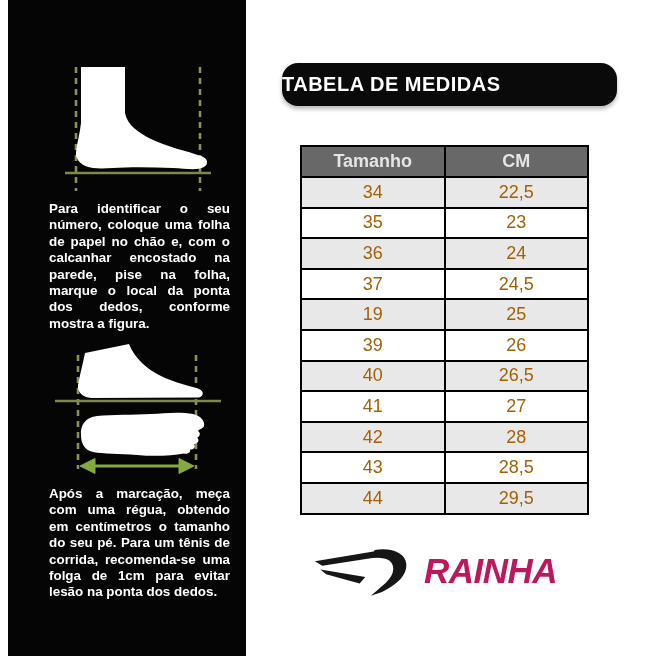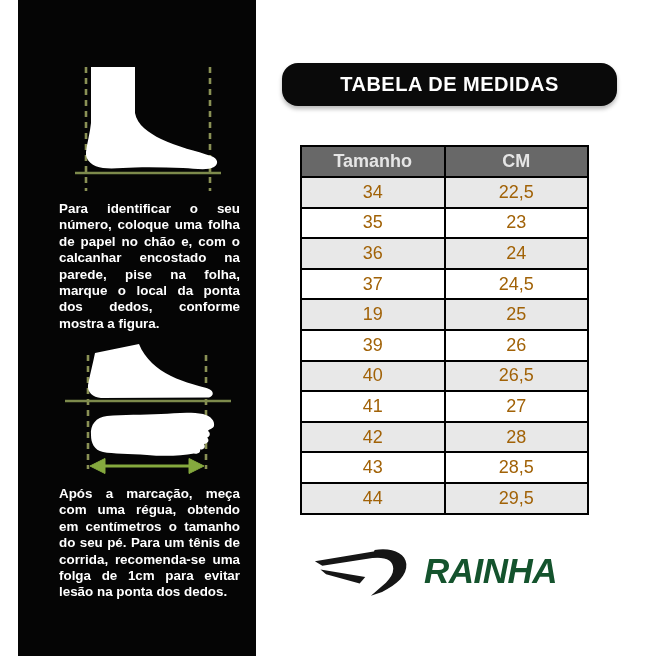--- a/index.html
+++ b/index.html
@@ -1,35 +1,35 @@
 <!DOCTYPE html>
 <html><head>
 <meta charset="utf-8">
 <style>
   * { margin:0; padding:0; box-sizing:border-box; }
   html,body { width:660px; height:660px; }
   body { background:#ffffff; font-family:"Liberation Sans", sans-serif; }
   .stage { position:relative; width:660px; height:660px; background:#ffffff; overflow:hidden; }
 
   
-  .panel { position:absolute; left:18px; top:0; width:238px; height:656px; background:#050505; }
+  .panel { position:absolute; left:8px; top:0; width:238px; height:656px; background:#050505; }
   .illus { position:absolute; left:45px; top:55px; width:170px; height:140px; }
   .illus2 { top:337px; height:142px; }
   .txt {
     position:absolute; left:41px; top:201px; width:181px;
     color:#ffffff; font-size:13.4px; line-height:16.4px; font-weight:600;
     text-align:justify;
   }
   .txt2 { top:486px; }
 
   
   .banner {
     position:absolute; left:282px; top:63px; width:335px; height:43px;
     background:#0a0a0a; border-radius:16px;
-    display:flex; align-items:center; justify-content:center;
+    display:flex; align-items:center; 
     box-shadow:0 3px 4px rgba(0,0,0,0.28);
   }
   .banner span { color:#ffffff; font-size:20px; font-weight:bold; letter-spacing:0.5px; }
 
   
   .size-table {
     position:absolute; left:300px; top:145px; width:289px;
     border-collapse:collapse; table-layout:fixed;
   }
   .size-table th, .size-table td {
@@ -40,21 +40,21 @@
   }
   .size-table td {
     font-size:18px; color:#a16207; height:30.6px; background:#ffffff; font-weight:400;
   }
   .size-table tbody tr:nth-child(odd) td { background:#e8e8e8; }
 
   
   .logo { position:absolute; left:313px; top:545px; display:flex; align-items:center; gap:13px; }
   .logo-icon { width:98px; height:52px; }
   .logo-text {
-    font-size:35px; font-weight:bold; font-style:italic; color:#14532d; letter-spacing:-0.5px;
+    font-size:35px; font-weight:bold; font-style:italic; color:#be185d; letter-spacing:-0.5px;
   }
 
   .mline { stroke:#7d8a4c; }
   .mdash { stroke:#8a9155; stroke-dasharray:6 5; }
   .marrow { stroke:#85a93e; fill:#85a93e; }
 </style>
 </head>
 <body>
 
 <div class="stage">

